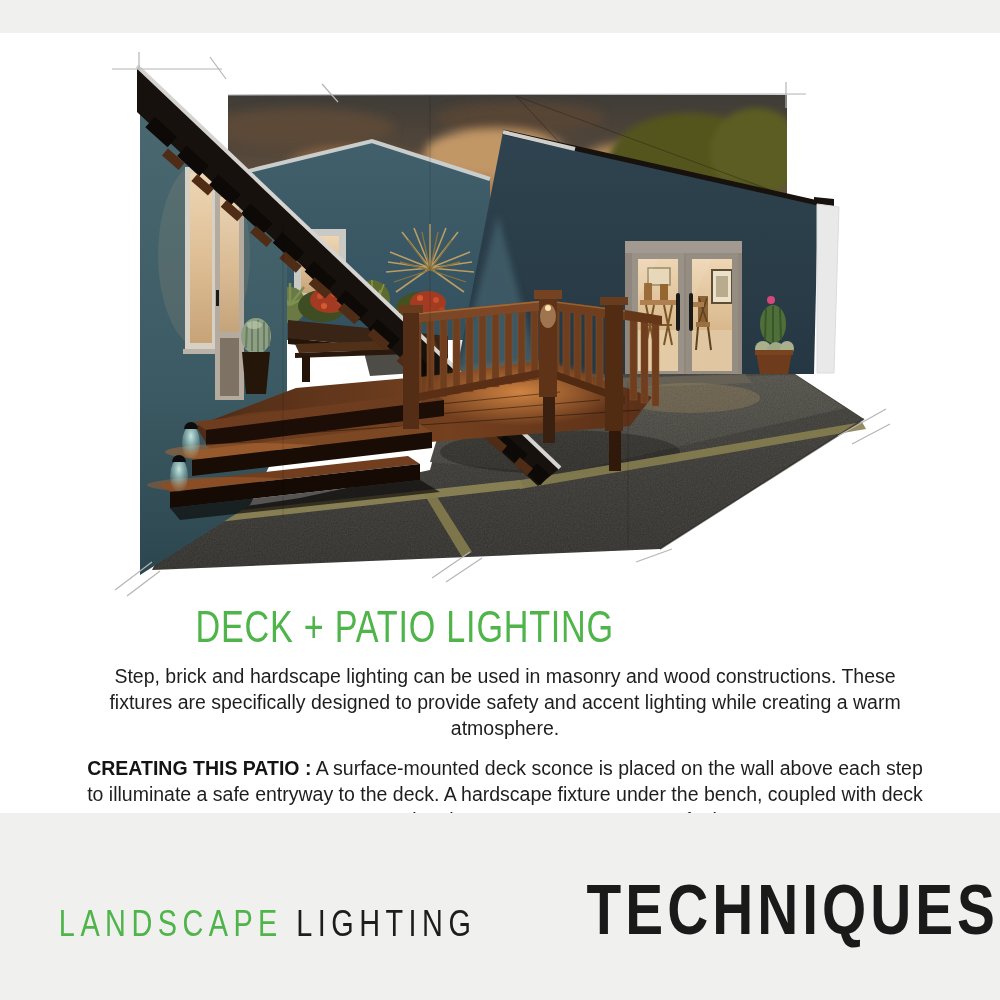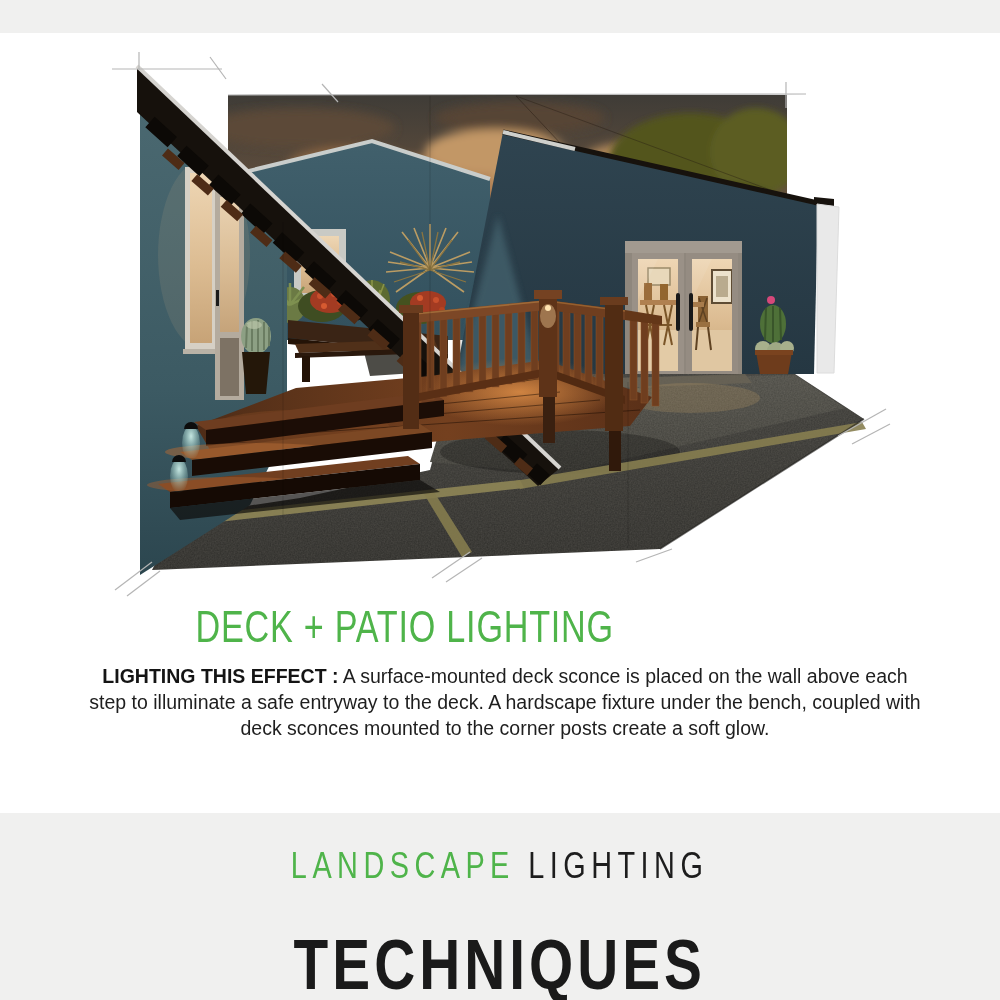--- a/index.html
+++ b/index.html
@@ -11,21 +11,21 @@
   .hero-wrap{position:absolute;left:0;top:0;width:1000px;height:610px;}
   .article{position:absolute;left:87px;top:604px;width:836px;text-align:center;}
   .headline{
     color:#4fb44a;font-size:45px;font-weight:400;letter-spacing:1px;line-height:1;
     transform:scaleX(.76);transform-origin:left center;white-space:nowrap;margin:0 0 14px 0;
   }
   .para{font-size:19.5px;line-height:26px;color:#1e1e1e;margin:0 0 14px 0;}
   .para b{font-weight:700;color:#141414;}
   .footer-band{
     position:absolute;left:0;top:813px;width:1000px;height:187px;background:#f0f0ef;
-    display:flex;flex-direction:column;align-items:center;justify-content:space-between;
+    display:flex;flex-direction:row;align-items:center;
   }
   .brand-line{
     margin-top:34px;font-size:37px;font-weight:400;letter-spacing:7px;line-height:1;
     transform:scaleX(.78);transform-origin:center;white-space:nowrap;color:#1d1d1d;
   }
   .brand-line .green{color:#4fb44a;}
   .brand-title{
     margin-top:6px;font-size:71px;font-weight:700;letter-spacing:5px;line-height:1;
     transform:scaleX(.80);transform-origin:center;white-space:nowrap;color:#1a1a1a;
   }
@@ -354,19 +354,20 @@
     <line x1="446" y1="582" x2="482" y2="558"></line>
     <line x1="636" y1="562" x2="672" y2="549"></line>
     <line x1="838" y1="436" x2="886" y2="409"></line>
     <line x1="852" y1="444" x2="890" y2="424"></line>
   </g>
 </svg>
 </div>
 
 <div class="article">
   <h1 class="headline">DECK + PATIO LIGHTING</h1>
-  <p class="para"><b>LIGHTING THIS EFFECT :</b> <span>A surface-mounted deck sconce is placed on the wall above each step to illuminate a safe entryway to the deck. A hardscape fixture under the bench, coupled with deck sconces mounted to the corner posts create a soft glow.</span></p>
+  <p class="para">Step, brick and hardscape lighting can be used in masonry and wood constructions. These fixtures are specifically designed to provide safety and accent lighting while creating a warm atmosphere.</p>
+  <p class="para"><b>CREATING THIS PATIO :</b> <span>A surface-mounted deck sconce is placed on the wall above each step to illuminate a safe entryway to the deck. A hardscape fixture under the bench, coupled with deck sconces mounted to the corner posts create a soft glow.</span></p>
 </div>
 
 <div class="footer-band">
   <div class="brand-line"><span class="green">LANDSCAPE</span>&nbsp;<span>LIGHTING</span></div>
   <div class="brand-title">TECHNIQUES</div>
 </div>
 
 </body></html>

